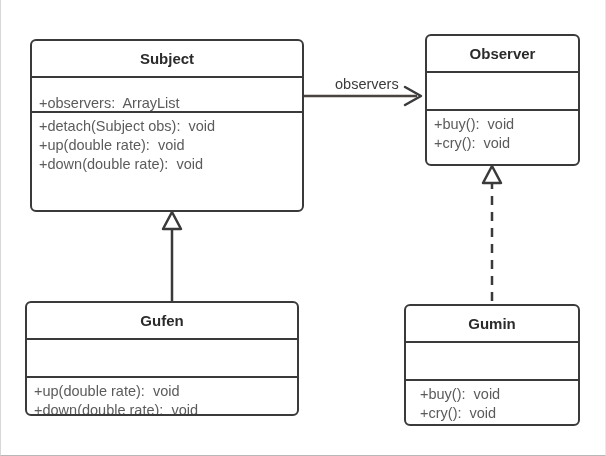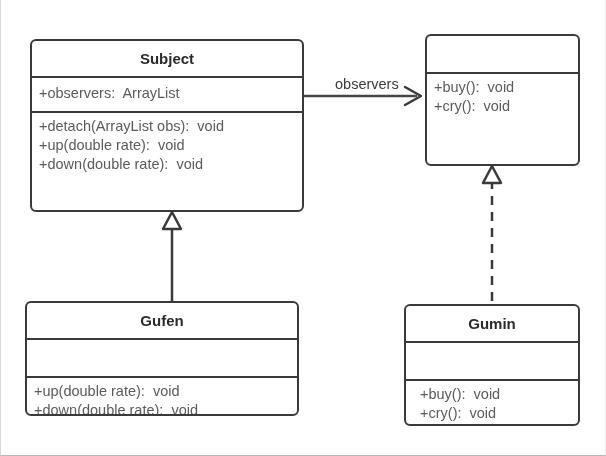--- a/index.html
+++ b/index.html
@@ -94,31 +94,32 @@
     <g>
       <line x1="491" y1="301" x2="491" y2="182" stroke="#3a3a3a" stroke-width="2.5" stroke-dasharray="9 7"></line>
       <polygon points="491,166 500,183 482,183" fill="#ffffff" stroke="#3a3a3a" stroke-width="2.5" stroke-linejoin="round"></polygon>
     </g>
   </svg>
 
   <div class="edge-label" style="left:332px; top:76px;">observers</div>
 
   <div class="uml-class" style="left:29px; top:39px; width:274px; height:173px;">
     <div class="class-title" style="height:37px;">Subject</div>
-    <div class="class-section divided" style="height:35px; padding-top:6px;">
+    <div class="class-section divided" style="height:35px; padding-top:16px;">
       <div class="member-line">+observers:  ArrayList</div>
     </div>
     <div class="class-section" style="padding-top:4px;">
-      <div class="member-line">+detach(ArrayList obs):  void</div>
+      <div class="member-line">+detach(Subject obs):  void</div>
       <div class="member-line">+up(double rate):  void</div>
       <div class="member-line">+down(double rate):  void</div>
     </div>
   </div>
 
   <div class="uml-class" style="left:424px; top:34px; width:155px; height:132px;">
+    <div class="class-title" style="height:37px;">Observer</div>
     <div class="class-section divided" style="height:38px;"></div>
     <div class="class-section" style="padding-top:4px;">
       <div class="member-line">+buy():  void</div>
       <div class="member-line">+cry():  void</div>
     </div>
   </div>
 
   <div class="uml-class" style="left:24px; top:301px; width:274px; height:115px;">
     <div class="class-title" style="height:37px;">Gufen</div>
     <div class="class-section divided" style="height:38px;"></div>

